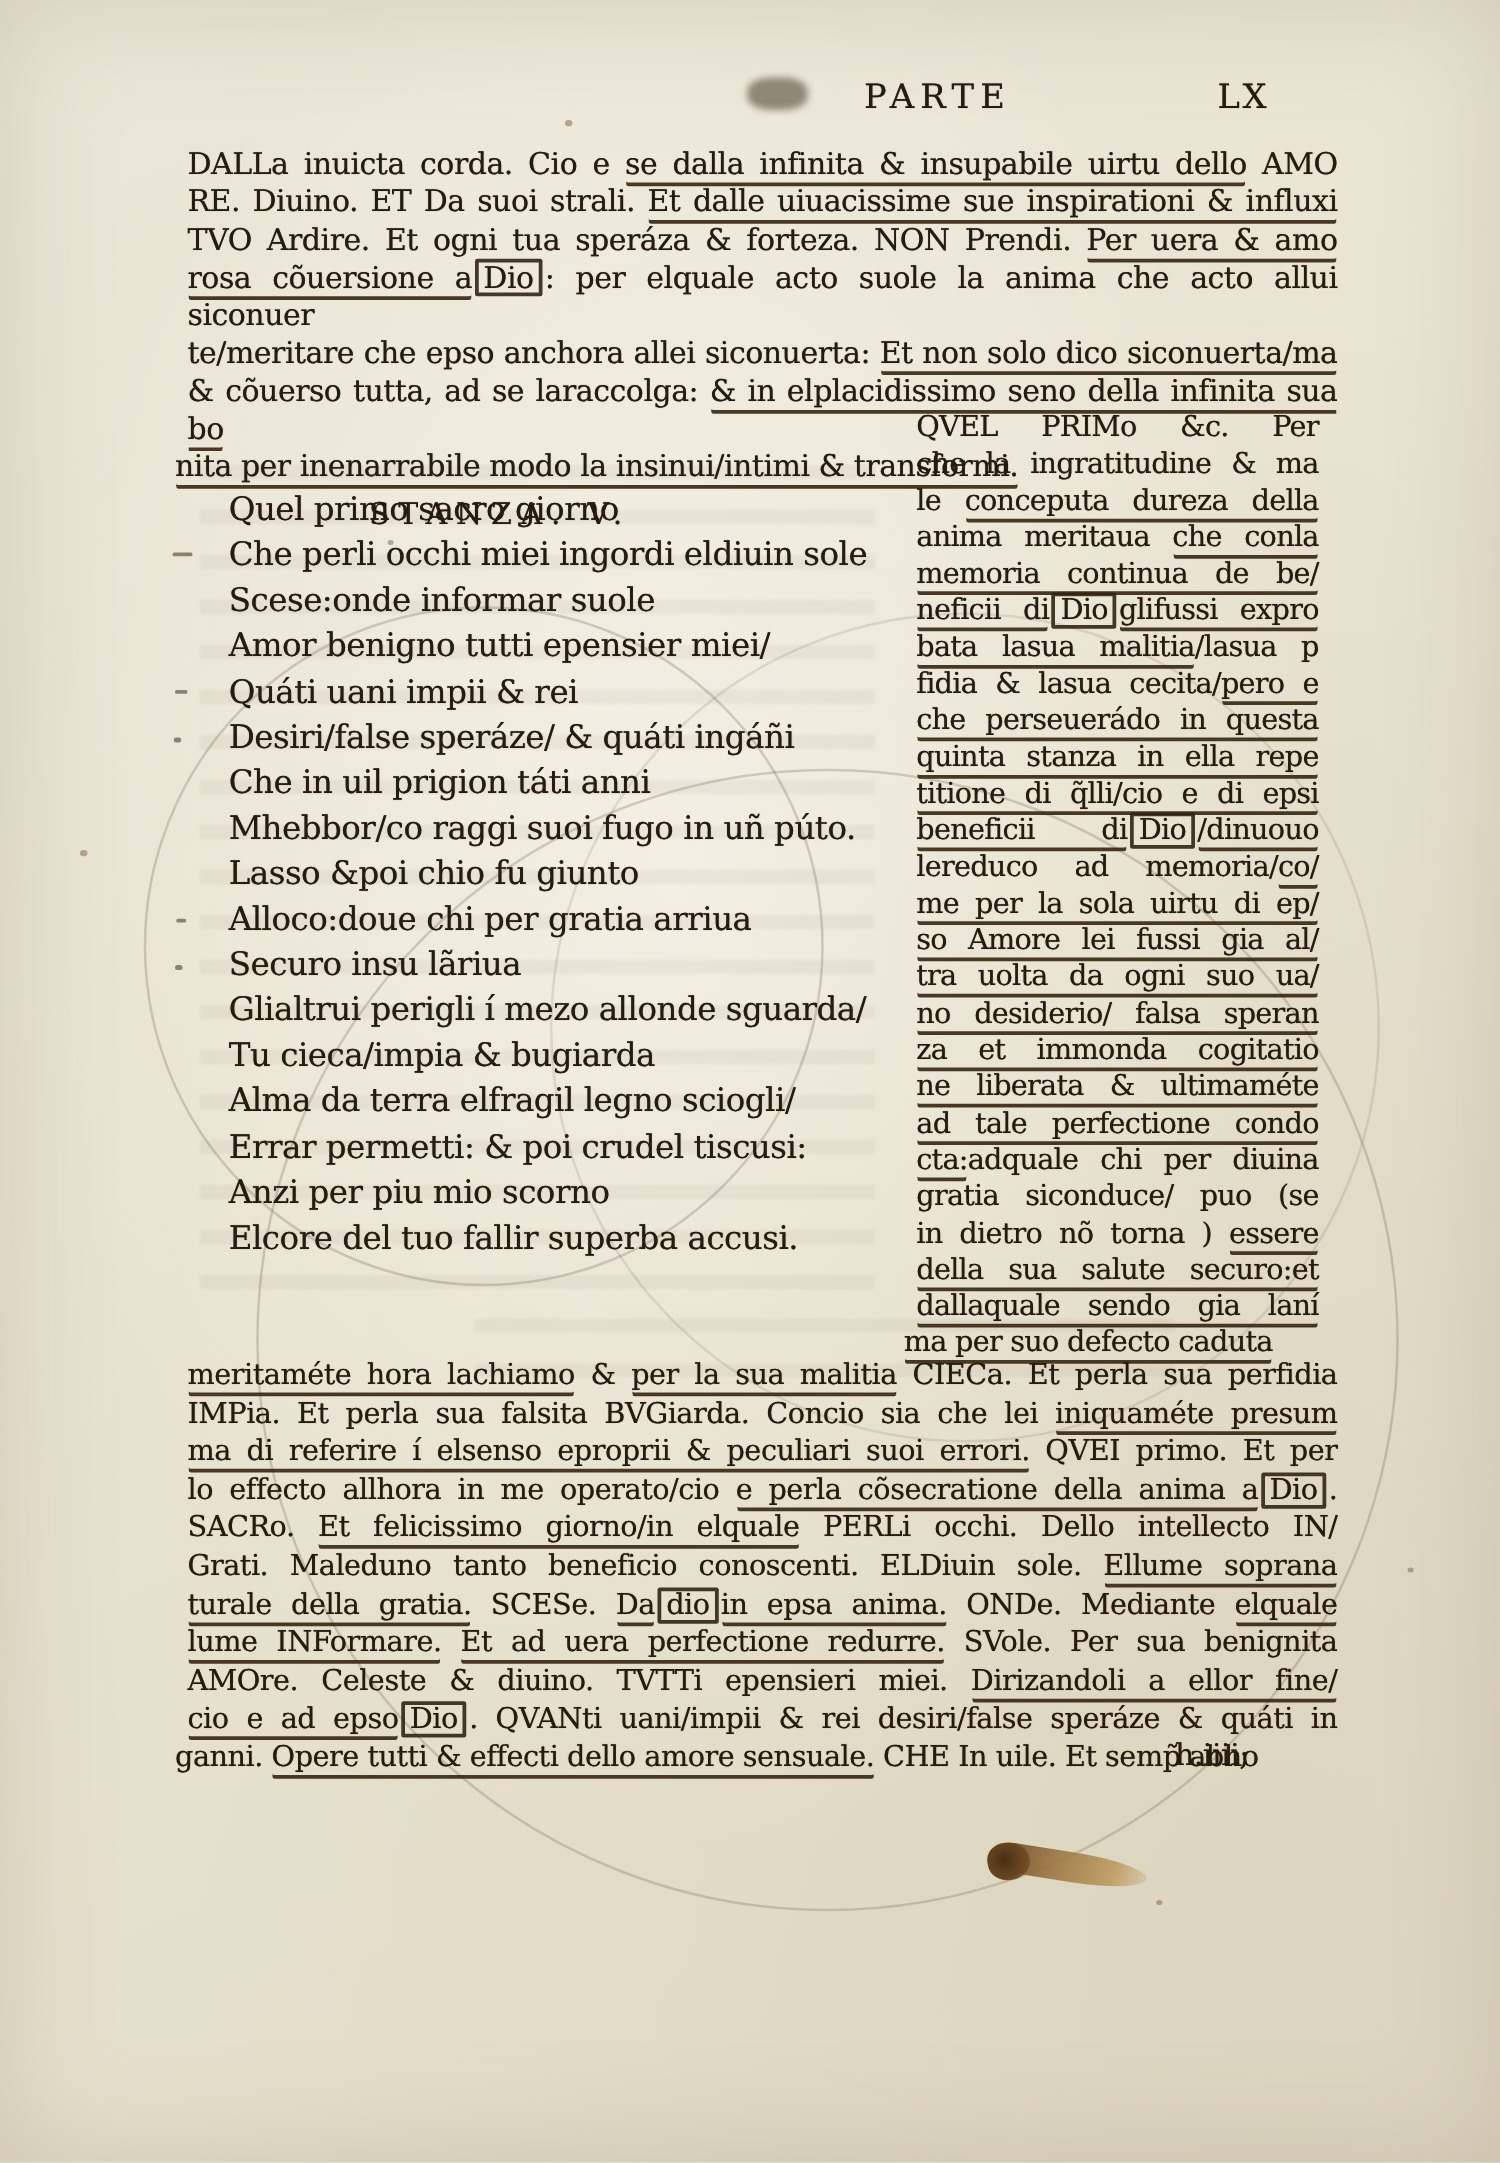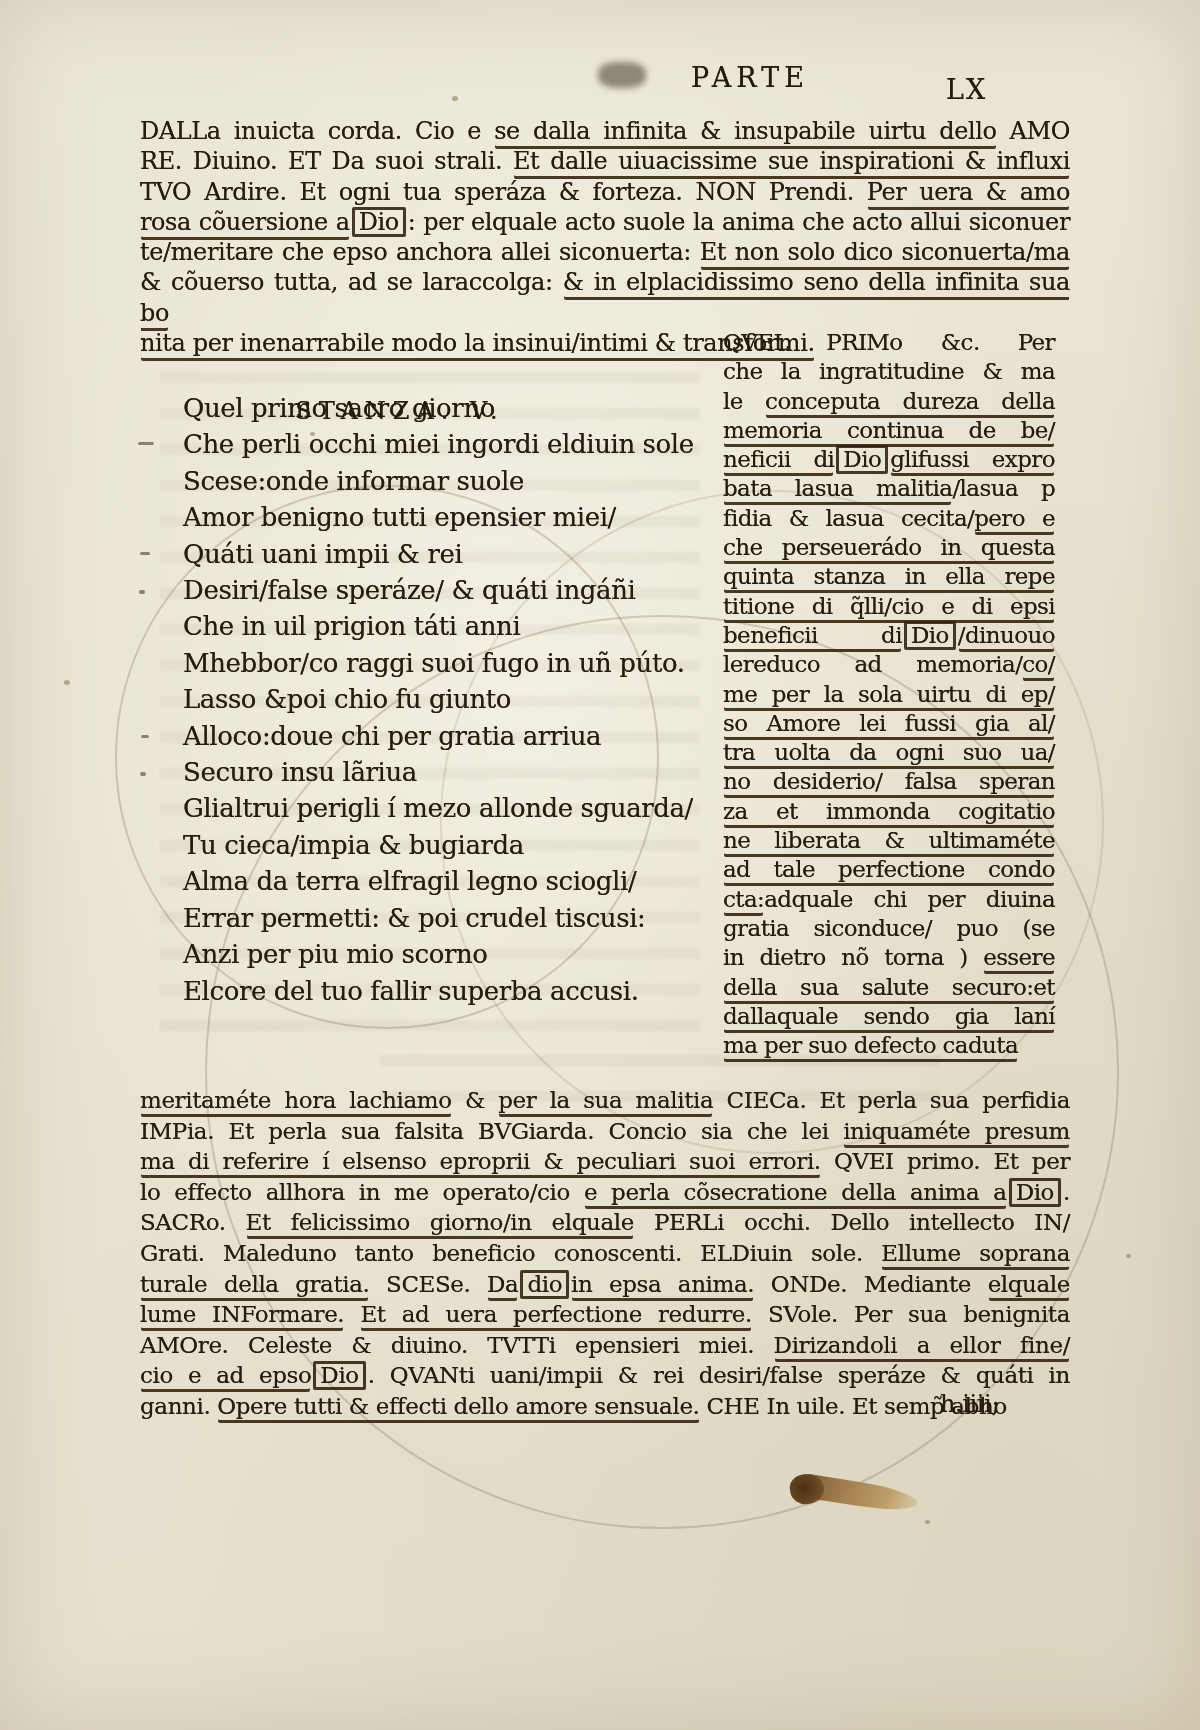--- a/index.html
+++ b/index.html
@@ -13,21 +13,21 @@
     font-family:"DejaVu Serif","Liberation Serif",serif;
     color:#261b0f;
   }
   .page::after{ 
     content:"";position:absolute;inset:0;
     box-shadow:inset 0 0 90px rgba(140,125,95,0.25);
     pointer-events:none;
   }
   .abs{position:absolute;}
   .line{white-space:nowrap;}
-  .jl{white-space:normal;text-align:justify;text-align-last:justify;}
+  .jl{white-space:normal;text-align:justify;text-align-last:justify;margin-left:10px;}
   .txt{text-shadow:0 0 0.6px rgba(38,26,14,0.75);letter-spacing:-0.4px;}
   
   .u{
     padding-bottom:1px;
     box-shadow:0 4px 0 -1px rgba(58,41,20,0.92);
     border-radius:0 0 3px 3px;
   }
   
   .bx{
     display:inline-block;
@@ -76,21 +76,21 @@
 <div class="page">
 
   <div class="abs ring" style="left:115px;top:485px;width:540px;height:540px;"></div>
   <div class="abs ring inner" style="left:440px;top:490px;width:660px;height:660px;"></div>
   <div class="abs ring" style="left:205px;top:615px;width:910px;height:910px;"></div>
 
   <div class="abs ghost" style="left:160px;top:372px;width:540px;height:660px;"></div>
   <div class="abs ghost" style="left:380px;top:1055px;width:560px;height:60px;"></div>
 
   <div class="abs txt header-part" style="left:640px;top:62px;width:220px;text-align:center;">PARTE</div>
-  <div class="abs txt header-folio" style="left:946px;top:62px;margin-top:12px;">LX</div>
+  <div class="abs txt header-folio" style="left:974px;top:62px;">LX</div>
   <div class="abs smudge" style="left:598px;top:62px;width:48px;height:26px;"></div>
 
   <div class="abs txt para" style="left:140px;top:116px;width:930px;">
       <div class="line jl"><span>DALLa inuicta corda. Cio e </span><span class="u">se dalla infinita &amp; insupabile uirtu dello</span><span> AMO</span></div>
       <div class="line jl"><span>RE. Diuino. ET Da suoi strali. </span><span class="u">Et dalle uiuacissime sue inspirationi &amp; influxi</span></div>
       <div class="line jl"><span>TVO Ardire. Et ogni tua speráza &amp; forteza. NON Prendi. </span><span class="u">Per uera &amp; amo</span></div>
       <div class="line jl"><span class="u">rosa cõuersione a</span><span class="bx">Dio</span><span>: per elquale acto suole la anima che acto allui siconuer</span></div>
       <div class="line jl"><span>te/meritare che epso anchora allei siconuerta: </span><span class="u">Et non solo dico siconuerta/ma</span></div>
       <div class="line jl"><span>&amp; cõuerso tutta, ad se laraccolga: </span><span class="u">&amp; in elplacidissimo seno della infinita sua bo</span></div>
       <div class="line"><span class="u">nita per inenarrabile modo la insinui/intimi &amp; transformi.</span></div>
@@ -121,20 +121,21 @@
   <div class="abs margin-mark" style="left:138px;top:442px;width:16px;height:3px;"></div>
   <div class="abs margin-mark" style="left:140px;top:552px;width:10px;height:3px;"></div>
   <div class="abs margin-mark" style="left:139px;top:590px;width:6px;height:4px;"></div>
   <div class="abs margin-mark" style="left:141px;top:735px;width:8px;height:3px;"></div>
   <div class="abs margin-mark" style="left:140px;top:772px;width:6px;height:4px;"></div>
 
   <div class="abs txt comm" style="left:723px;top:328px;width:332px;">
       <div class="line jl"><span>QVEL PRIMo &amp;c. Per</span></div>
       <div class="line jl"><span>che la ingratitudine &amp; ma</span></div>
       <div class="line jl"><span>le </span><span class="u">conceputa dureza della</span></div>
+      <div class="line jl"><span>anima meritaua </span><span class="u">che conla</span></div>
       <div class="line jl"><span class="u">memoria continua de be/</span></div>
       <div class="line jl"><span class="u">neficii di</span><span class="bx">Dio</span><span class="u">glifussi expro</span></div>
       <div class="line jl"><span class="u">bata lasua malitia</span><span>/lasua p</span></div>
       <div class="line jl"><span>fidia &amp; lasua cecita/</span><span class="u">pero e</span></div>
       <div class="line jl"><span class="u">che perseuerádo in questa</span></div>
       <div class="line jl"><span class="u">quinta stanza in ella repe</span></div>
       <div class="line jl"><span class="u">titione di q̃lli/cio e di epsi</span></div>
       <div class="line jl"><span class="u">beneficii di</span><span class="bx">Dio</span><span class="u">/dinuouo</span></div>
       <div class="line jl"><span>lereduco ad memoria/</span><span class="u">co/</span></div>
       <div class="line jl"><span class="u">me per la sola uirtu di ep/</span></div>

